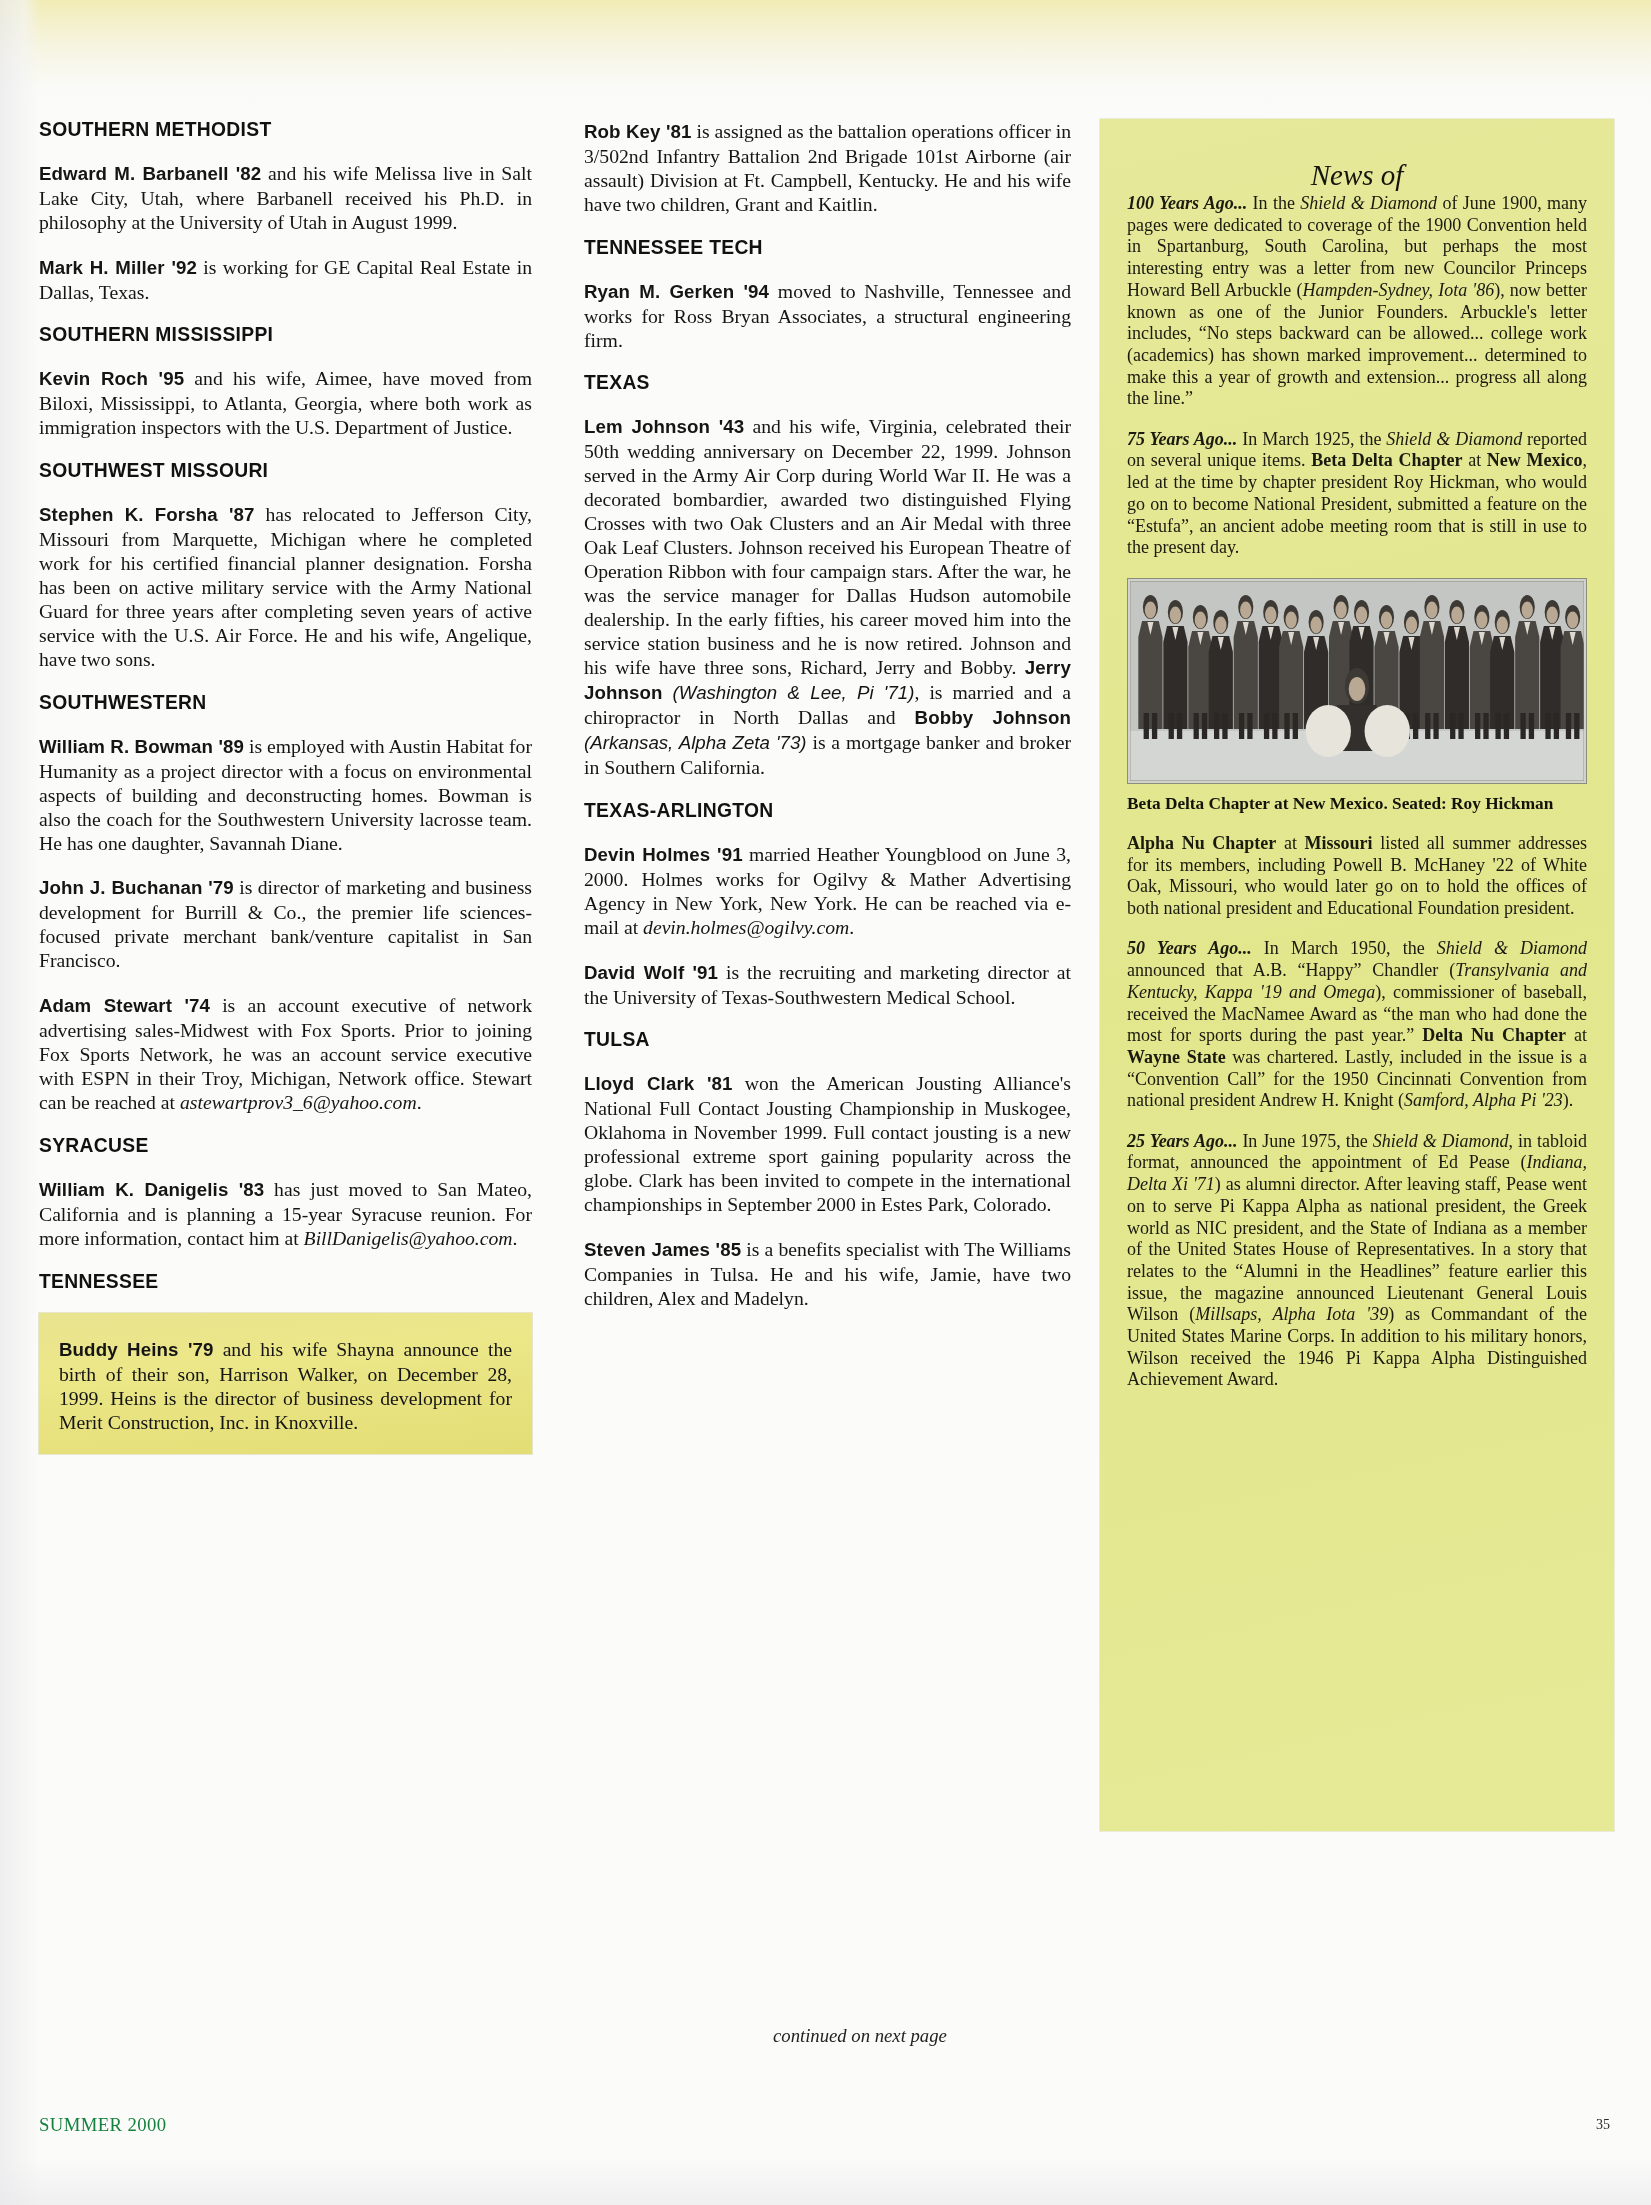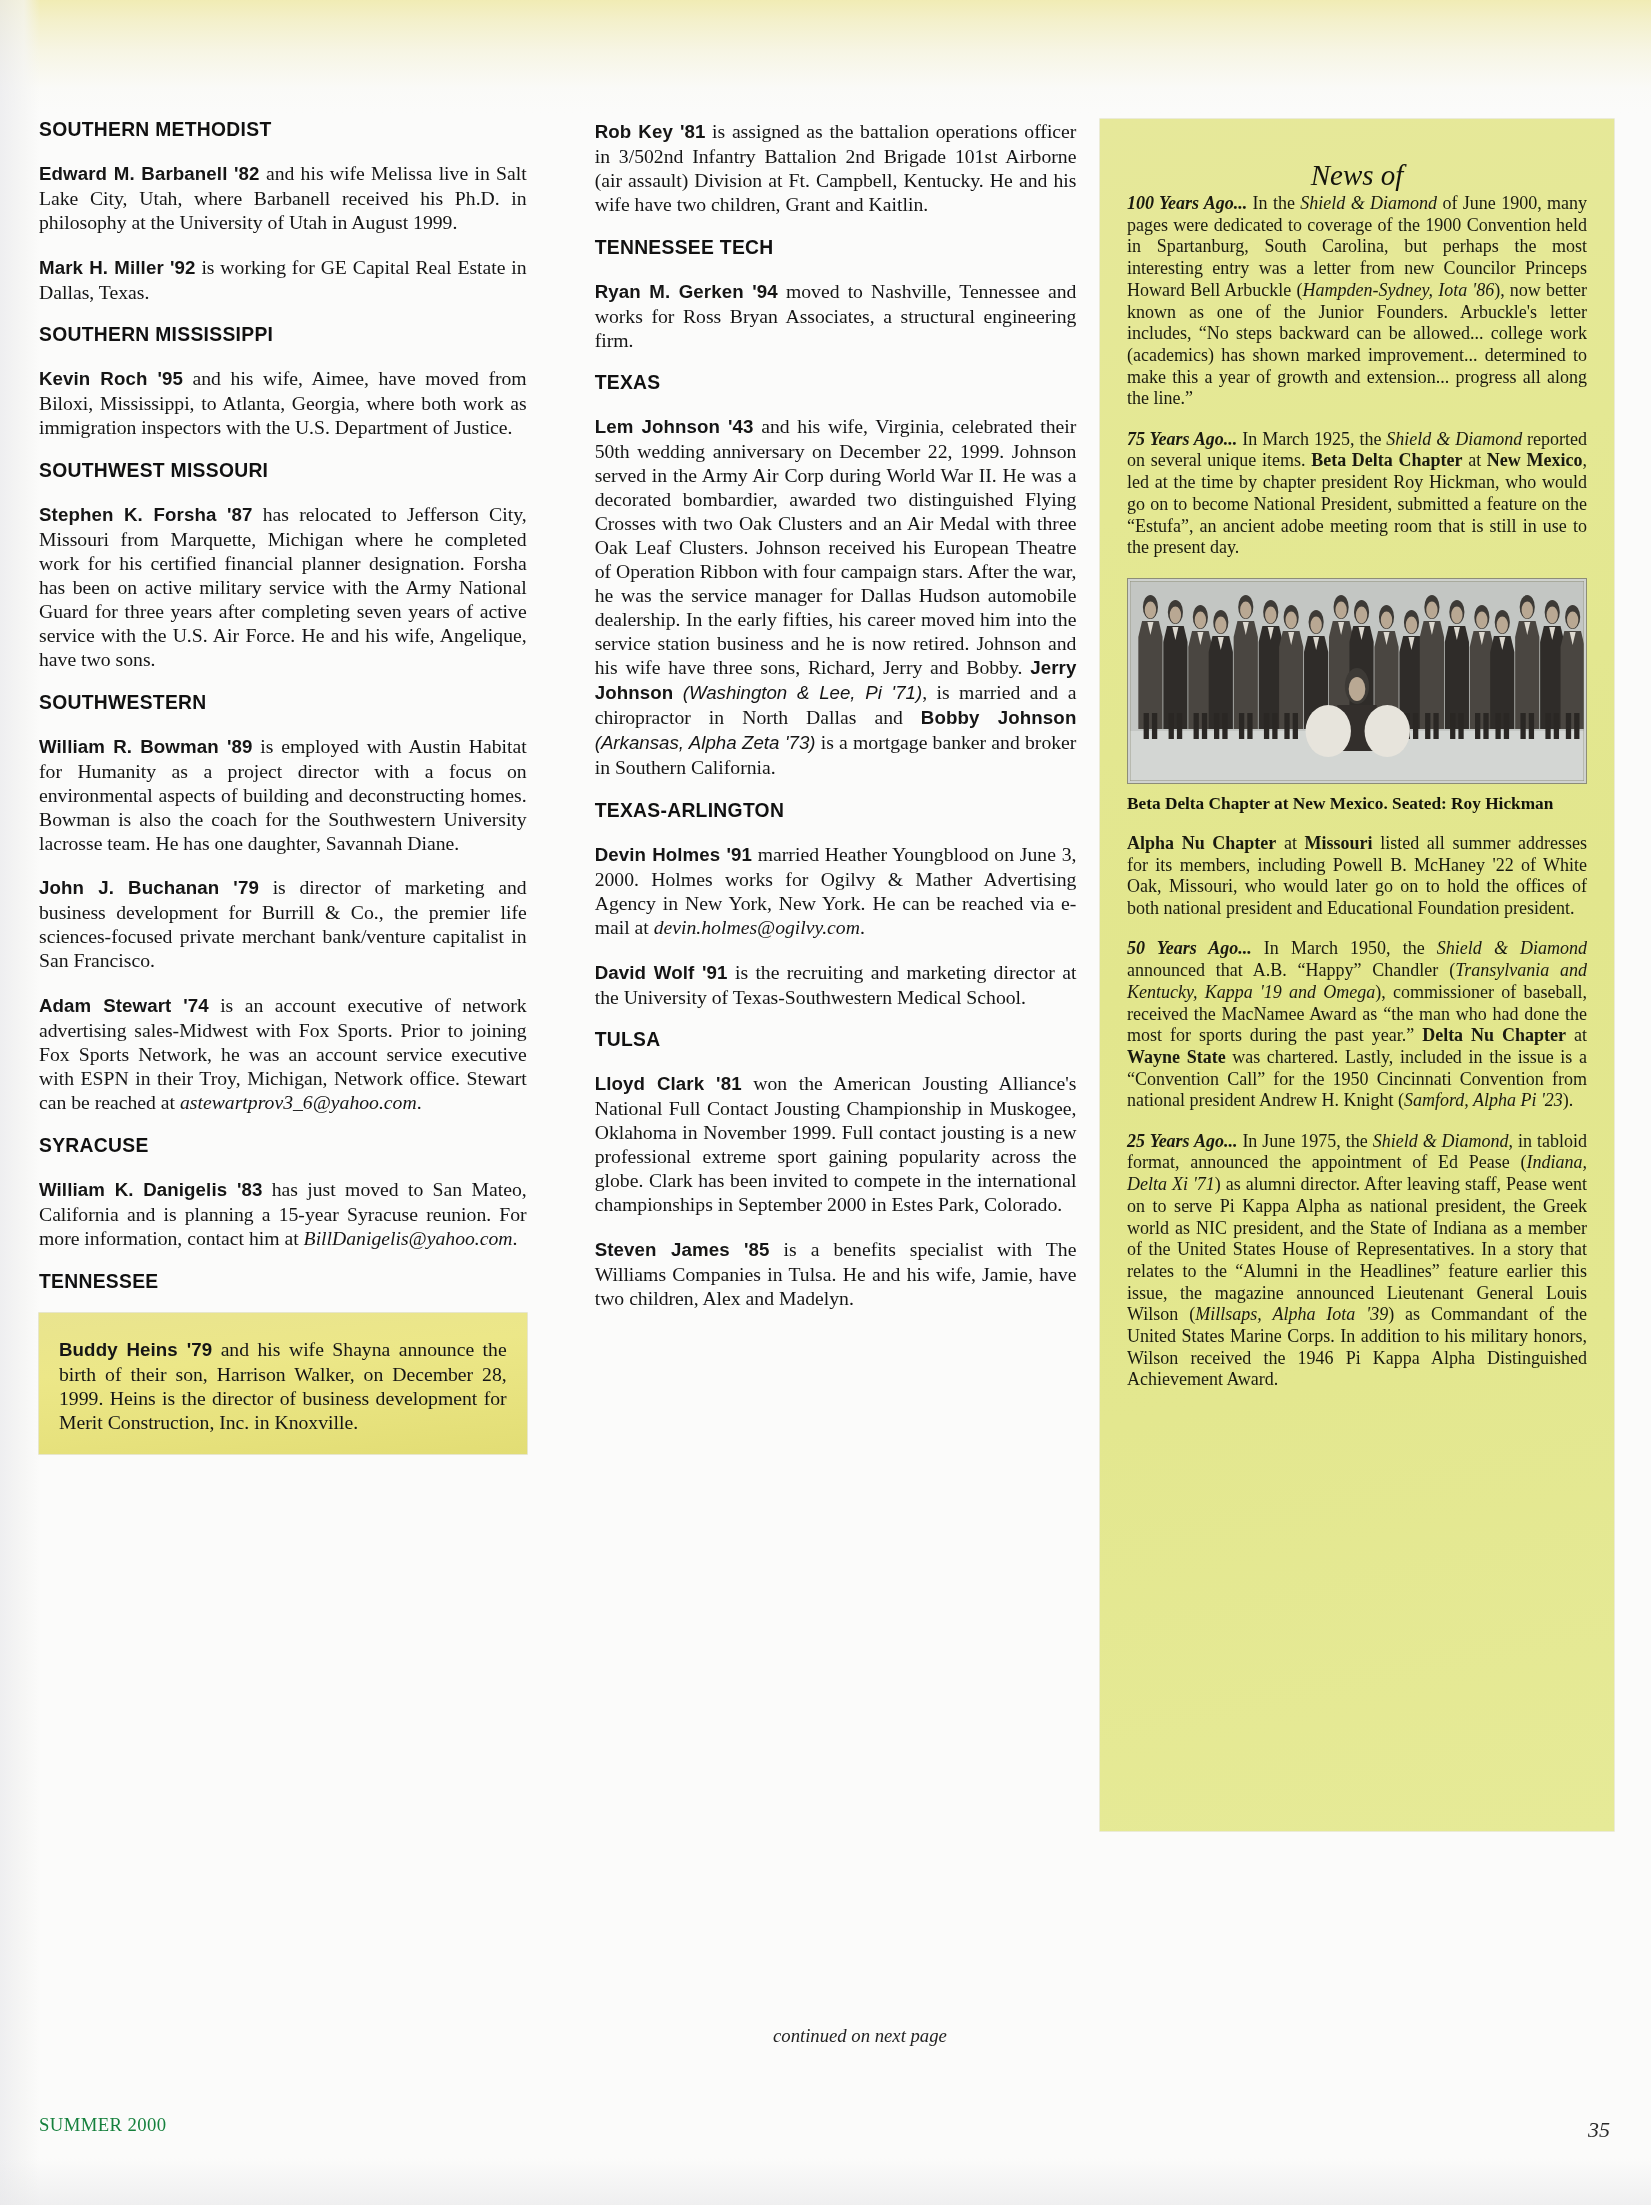--- a/index.html
+++ b/index.html
@@ -29,21 +29,21 @@
     opacity:.6;pointer-events:none;
   }
   #page-wrap{position:absolute;inset:0;}
 
   
   .columns{
     position:absolute;left:39px;top:119px;width:1573px;height:1913px;
     display:flex;gap:0;
   }
   .col{position:relative;}
-  .col-1{width:493px;margin-right:68px;}
+  .col-1{width:493px;margin-right:52px;}
   .col-2{width:487px;margin-right:40px;}
   .col-3{width:501px;}
 
   
   .chapter-head{
     font-family:"Liberation Sans", sans-serif;
     font-weight:bold;
     font-size:19.3px;
     letter-spacing:0.3px;
     margin:0 0 20px 0;
@@ -138,21 +138,21 @@
 
   
   .footer-issue{
     position:absolute;left:39px;top:2114px;
     font-family:"Liberation Serif", serif;
     font-size:18.7px;letter-spacing:0.4px;color:#15803d;
   }
   .footer-page{
     position:absolute;right:41px;top:2117px;
     font-family:"Liberation Serif", serif;
-    font-size:22px;color:#2a2a2a;font-style:italic;
+    font-size:14px;color:#2a2a2a;
   }
   .continued{
     position:absolute;left:773px;top:2025px;
     font-style:italic;font-size:18.7px;color:#222;
   }
 </style>
 </head>
 <body>
 
 <div id="page-wrap">

